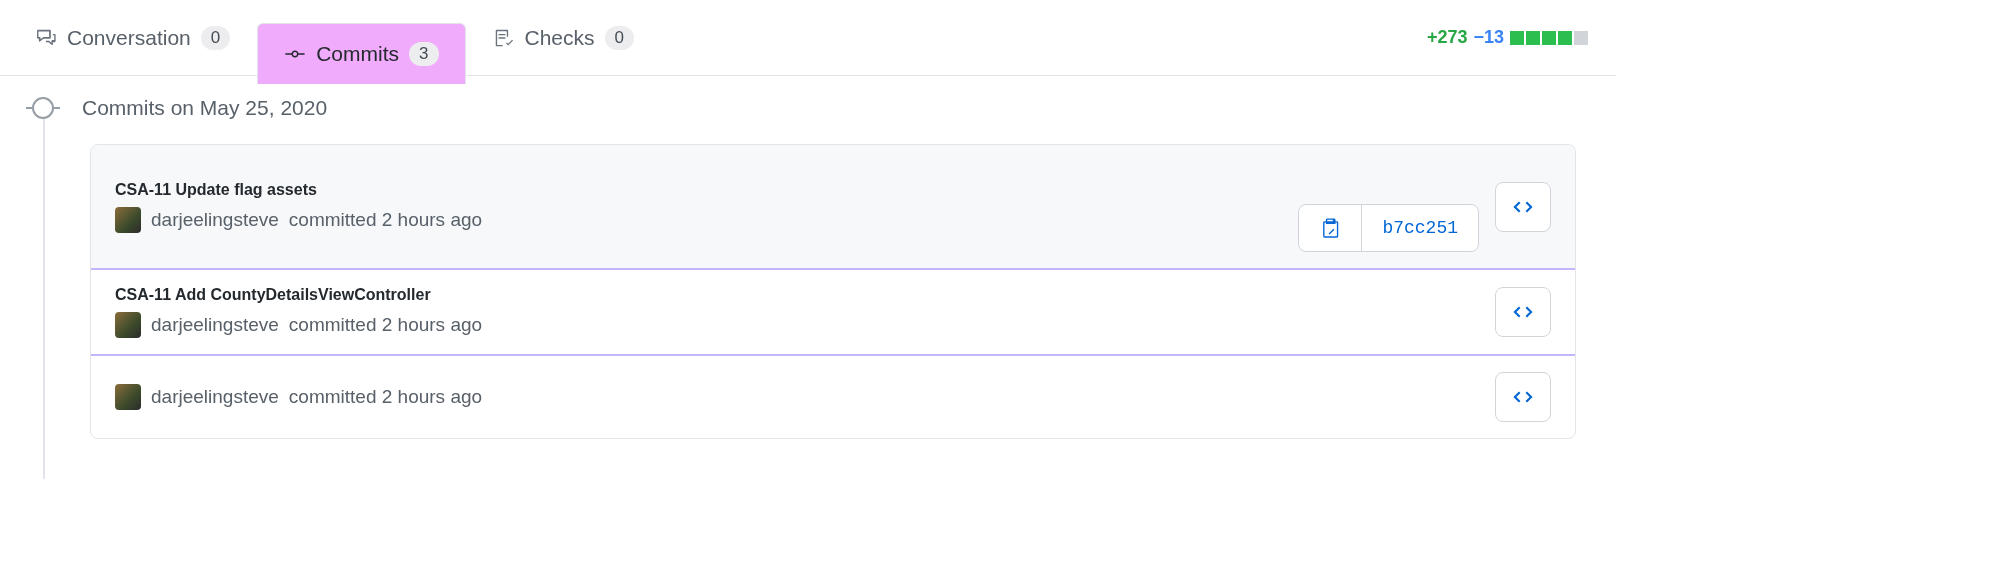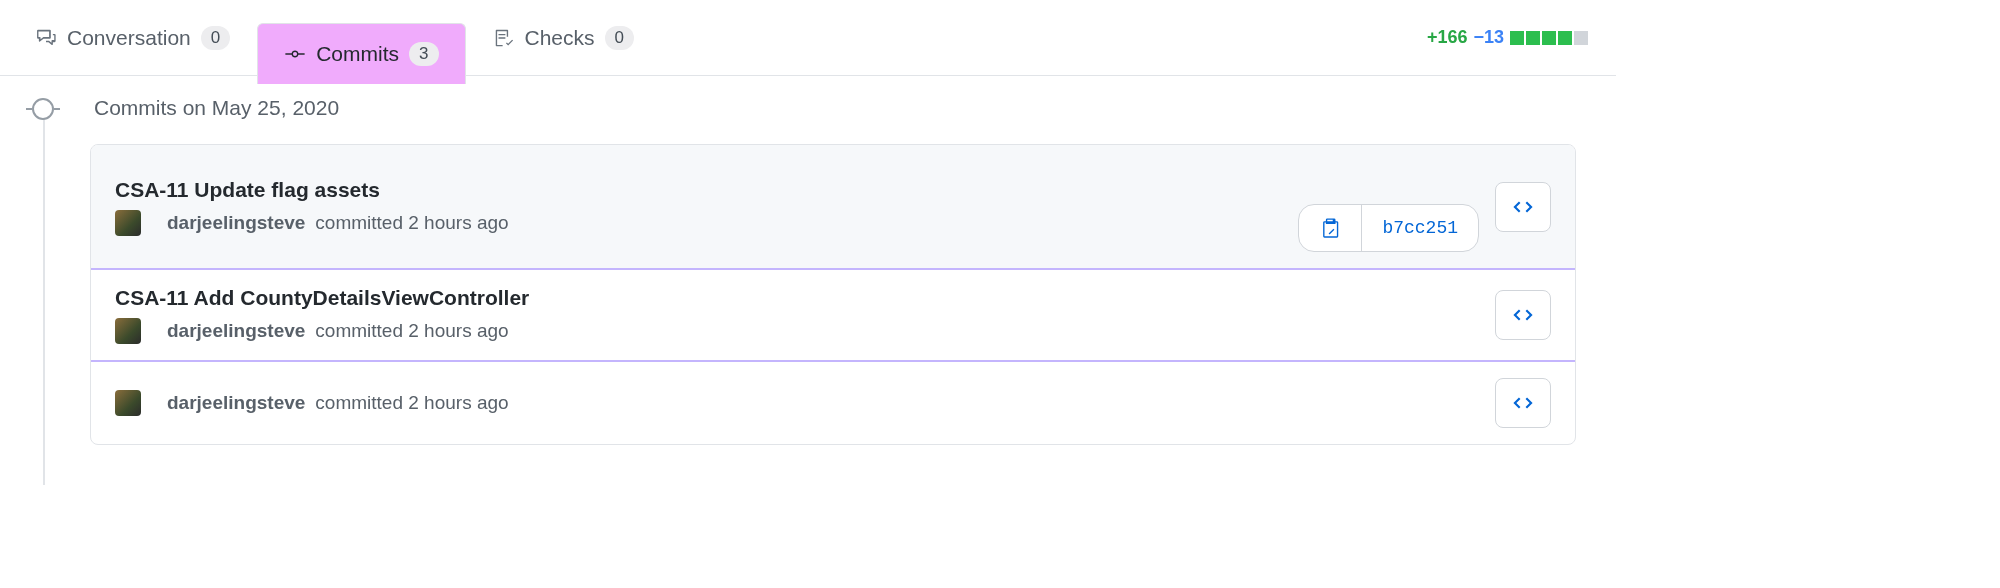--- a/index.html
+++ b/index.html
@@ -79,22 +79,22 @@
   .timeline-line {
     position: absolute;
     left: 43px;
     top: 24px;
     bottom: 0;
     width: 2px;
     background: #e1e4e8;
   }
   .group-header {
     display: flex;
-    align-items: flex-end;
-    gap: 40px;
+    align-items: center;
+    gap: 28px;
     margin-bottom: 24px;
     position: relative;
   }
   .commit-node {
     width: 22px; height: 22px;
     border: 2px solid #959da5;
     border-radius: 50%;
     background: #fff;
     position: relative;
     z-index: 2;
@@ -122,48 +122,48 @@
   }
   .commit {
     display: flex;
     align-items: center;
     padding: 16px 24px;
     border-top: 2px solid #c4b5fd;
   }
   .commit:first-child { border-top: none; background: #f6f8fa; }
   .commit-main { flex: 1; min-width: 0; }
   .commit-title {
-    font-size: 21px;
+    font-size: 16px;
     font-weight: 600;
     color: #24292e;
     margin-bottom: 8px;
   }
   .commit-meta {
     display: flex;
     align-items: center;
     gap: 10px;
     font-size: 19px;
     color: #586069;
   }
   .avatar {
     width: 26px; height: 26px;
     border-radius: 4px;
     background: linear-gradient(135deg,#8a6d3b 0%, #3b4a2b 60%, #2b2b2b 100%);
     flex-shrink: 0;
   }
-  .author { font-weight: 700; color: #586069; margin-left: 16px; }
+  .author { font-weight: 400; color: #586069; }
   .commit-actions {
     display: flex;
     align-items: center;
     gap: 16px;
   }
   .btn-group {
     display: flex;
     border: 1px solid #d1d5da;
-    border-radius: 16px;
+    border-radius: 8px;
     overflow: hidden;
     background: #fff;
     margin-top: 43px;
   }
   .btn-group .seg {
     padding: 12px 20px;
     display: flex;
     align-items: center;
     justify-content: center;
   }
@@ -223,21 +223,21 @@
           </svg>
       </span>
       <span>Checks</span>
       <span class="counter">0</span>
     </div>
 
 
     <div class="tabnav-spacer"></div>
 
     <div class="diffstat">
-      <span class="add">+166</span>
+      <span class="add">+273</span>
       <span class="del">−13</span>
       <span class="diffmeter">
         <span class="g"></span>
           <span class="g"></span>
           <span class="g"></span>
           <span class="g"></span>
           <span></span>
       </span>
     </div>
   </div>

